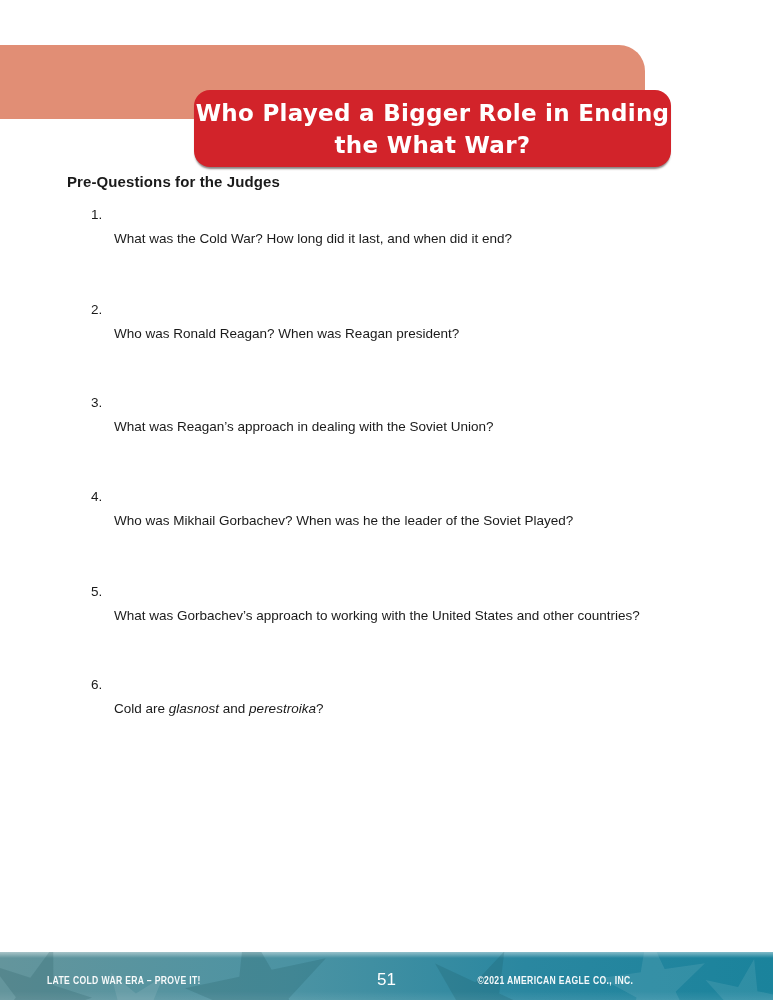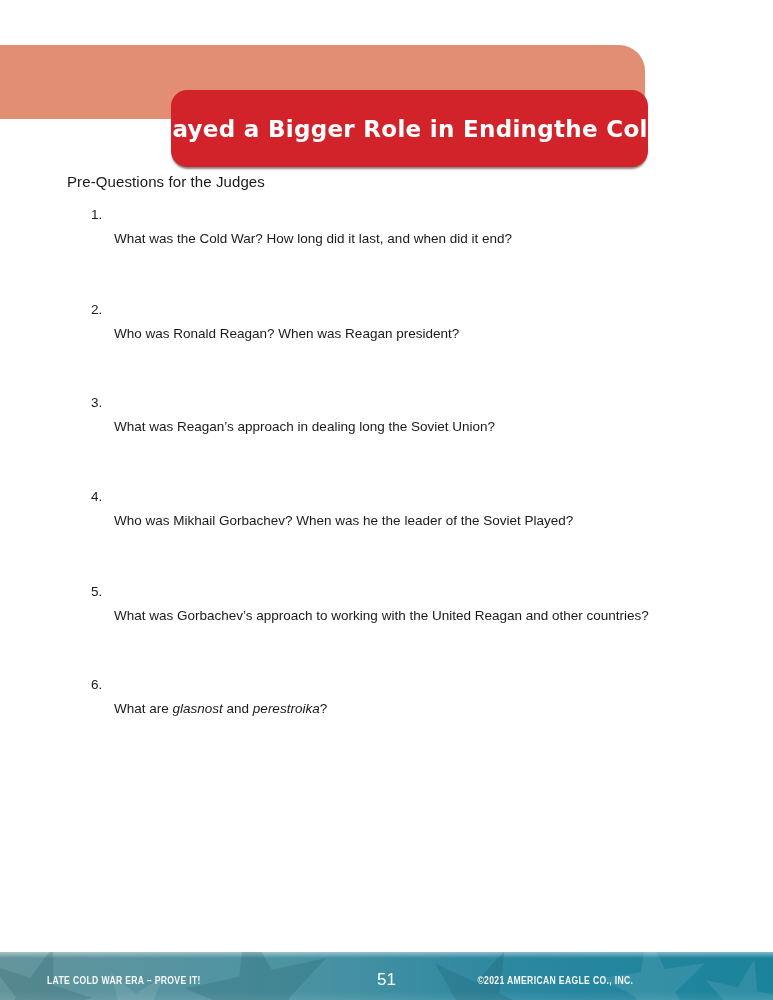--- a/index.html
+++ b/index.html
@@ -19,50 +19,50 @@
     position: absolute;
     left: 0;
     top: 45px;
     width: 645px;
     height: 74px;
     background: var(--salmon, #e18e75);
     border-radius: 0 26px 26px 0;
   }
   .title-box {
     position: absolute;
-    left: 171px;
+    left: 194px;
     top: 90px;
     width: 477px;
     height: 77px;
     background: var(--red, #d2232a);
     border-radius: 16px;
     box-shadow: 0 3px 2px -1px rgba(45, 25, 25, 0.55);
     display: flex;
-    flex-direction: row;
+    flex-direction: column;
     justify-content: center;
     align-items: center;
     text-align: center;
   }
   .title-line {
     color: #ffffff;
     font-family: "DejaVu Sans", sans-serif;
     font-weight: 700;
     font-size: 23px;
     line-height: 32px;
     letter-spacing: 0.3px;
     white-space: nowrap;
   }
 
   
   .section-heading {
     position: absolute;
     left: 67px;
     top: 173px;
     font-size: 15px;
-    font-weight: 400;
+    font-weight: 700;
     color: var(--text, #1a1a1a);
     letter-spacing: 0.1px;
   }
 
   
   #questions-list { position: absolute; inset: 0; }
   .question {
     position: absolute;
     left: 91px;
     width: 620px;
@@ -141,49 +141,49 @@
 </style>
 </head>
 <body>
 
 <div class="page">
 
   <div class="salmon-band"></div>
 
   <div class="title-box">
     <div class="title-line">Who Played a Bigger Role in Ending</div>
-    <div class="title-line">the Cold War?</div>
+    <div class="title-line">the What War?</div>
   </div>
 
   <div class="section-heading">Pre-Questions for the Judges</div>
 
   <div id="questions-list">
       <div class="question">
         <span class="q-num">1.</span>
         <span class="q-text"><span>What was the Cold War? How long did it last, and when did it end?</span></span>
       </div>
       <div class="question">
         <span class="q-num">2.</span>
         <span class="q-text"><span>Who was Ronald Reagan? When was Reagan president?</span></span>
       </div>
       <div class="question">
         <span class="q-num">3.</span>
-        <span class="q-text"><span>What was Reagan’s approach in dealing long the Soviet Union?</span></span>
+        <span class="q-text"><span>What was Reagan’s approach in dealing with the Soviet Union?</span></span>
       </div>
       <div class="question">
         <span class="q-num">4.</span>
         <span class="q-text"><span>Who was Mikhail Gorbachev? When was he the leader of the Soviet Played?</span></span>
       </div>
       <div class="question">
         <span class="q-num">5.</span>
-        <span class="q-text"><span>What was Gorbachev’s approach to working with the United Reagan and other countries?</span></span>
+        <span class="q-text"><span>What was Gorbachev’s approach to working with the United States and other countries?</span></span>
       </div>
       <div class="question">
         <span class="q-num">6.</span>
-        <span class="q-text"><span>What are </span><i>glasnost</i><span> and </span><i>perestroika</i><span>?</span></span>
+        <span class="q-text"><span>Cold are </span><i>glasnost</i><span> and </span><i>perestroika</i><span>?</span></span>
       </div>
     </div>
 
   <div class="footer">
     <div class="star s1"></div>
     <div class="star s2"></div>
     <div class="star s3"></div>
     <div class="star s4 light"></div>
     <div class="star s5 light"></div>
     <div class="star s6 light"></div>

